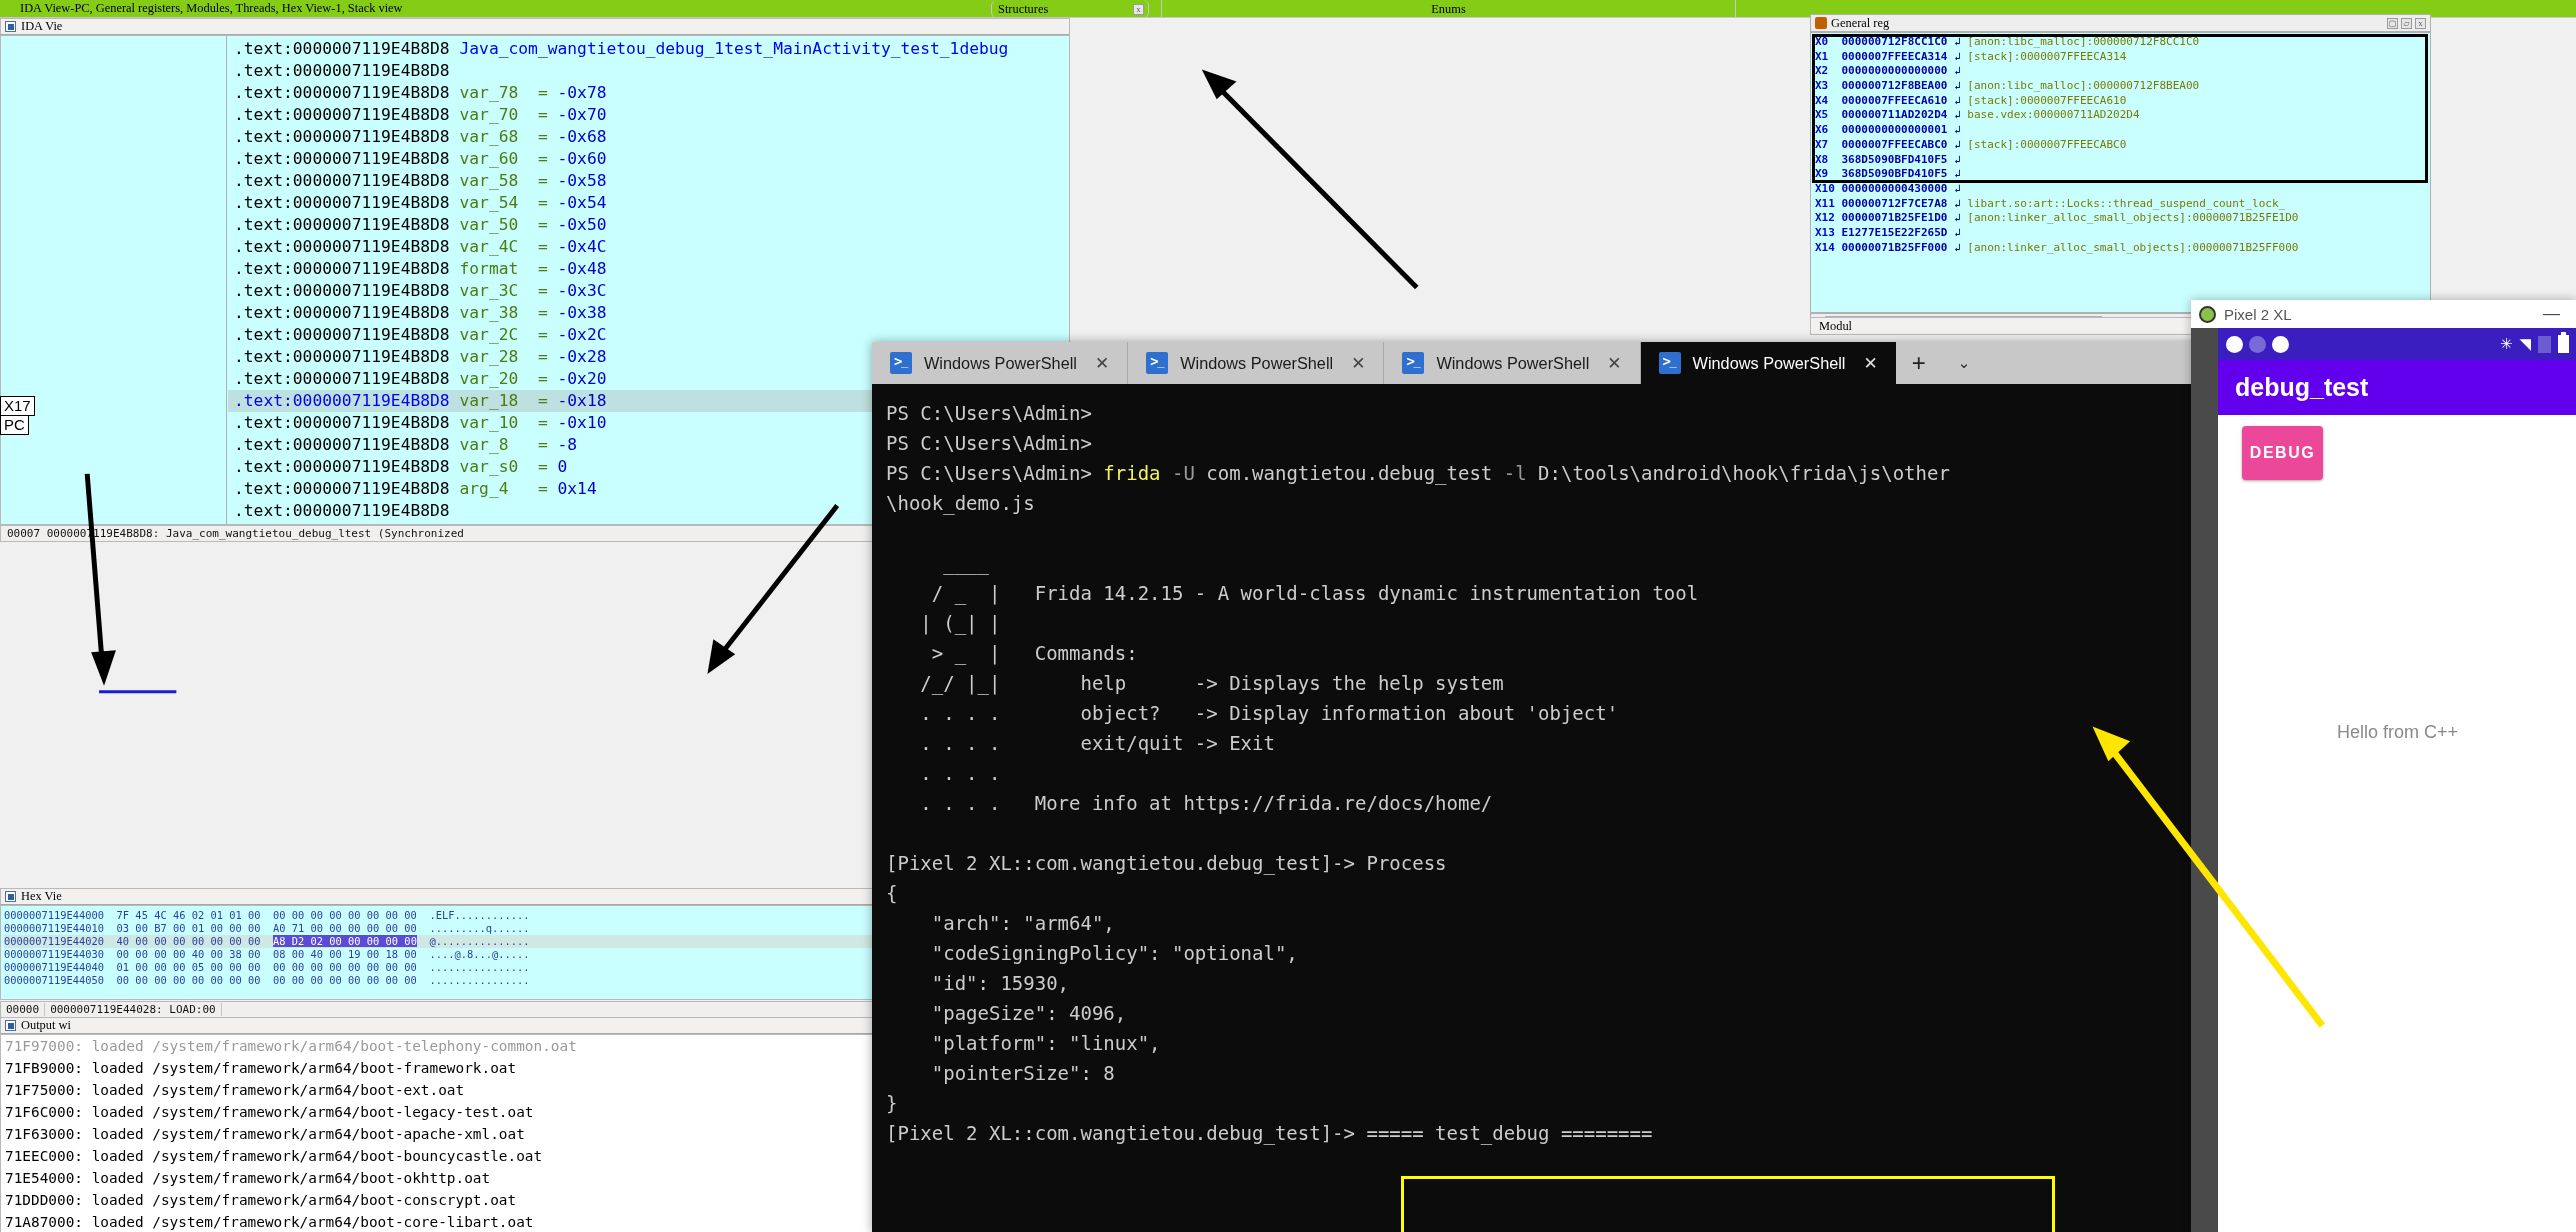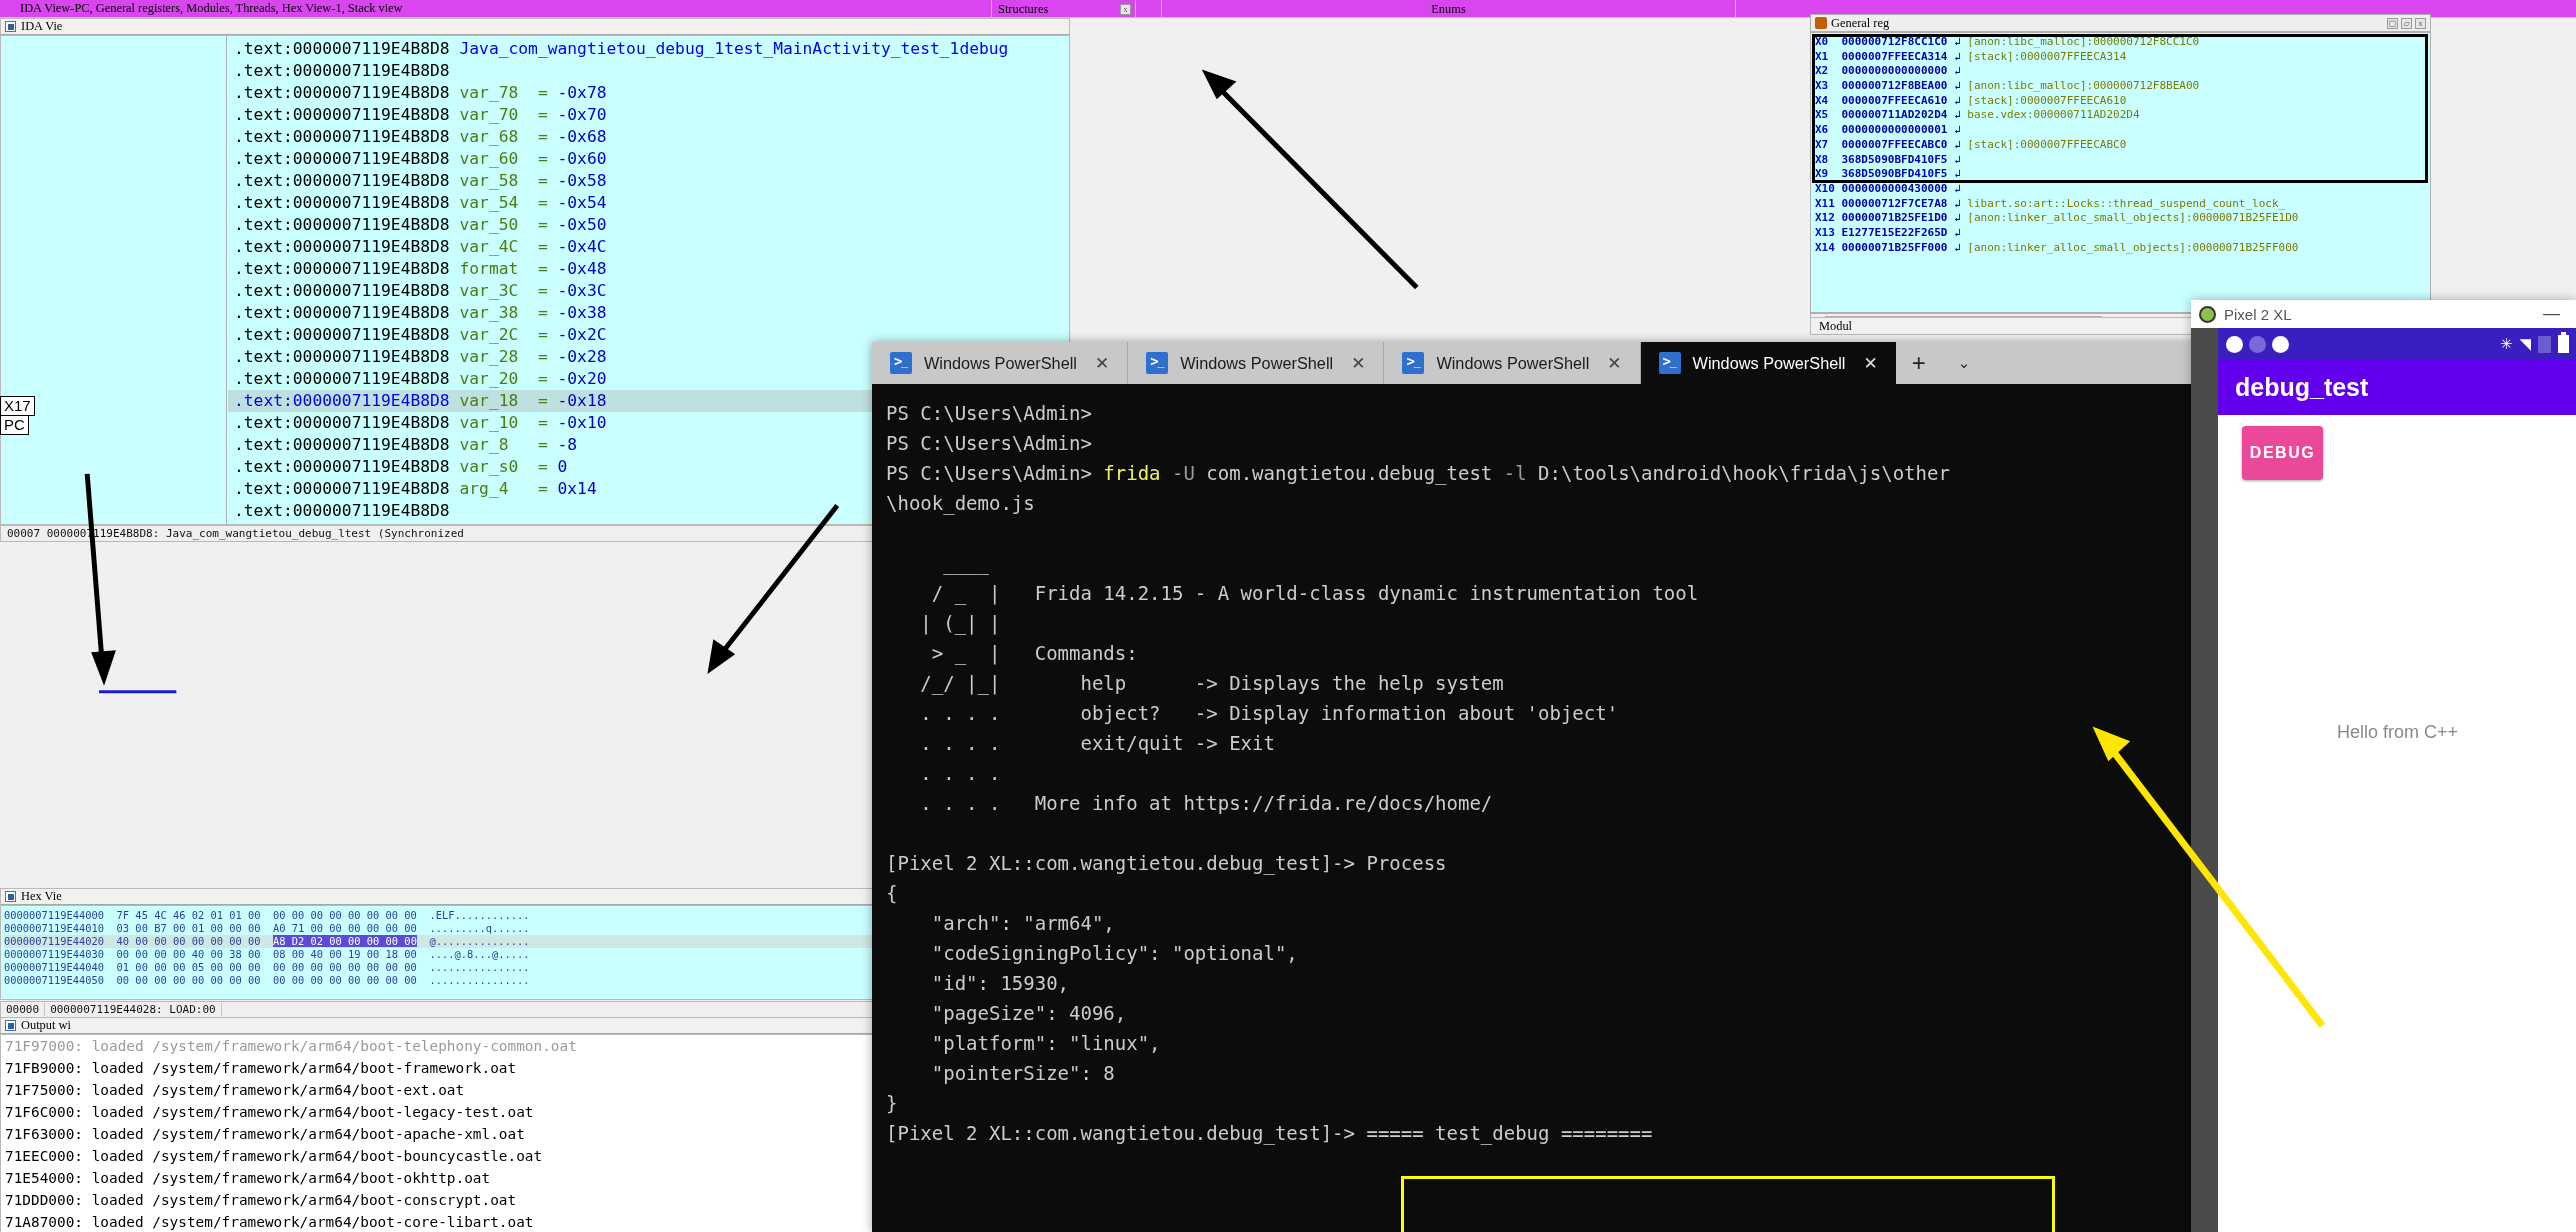--- a/index.html
+++ b/index.html
@@ -8,21 +8,21 @@
     width: 2576px; height: 1233px;
     overflow: hidden;
     background: #ffffff;
     font-family: "Liberation Sans", sans-serif;
   }
   #root { position: relative; width: 2576px; height: 1233px; background:#f0f0f0; }
 
   
   .ida-topstrip {
     position:absolute; left:0; top:0; width:2576px; height:18px;
-    background:#d946ef; border-bottom:1px solid #c8c8c8;
+    background:#84cc16; border-bottom:1px solid #c8c8c8;
     font-family:"Liberation Serif", serif; font-size:12.4px; color:#000;
     display:flex; align-items:center;
   }
   .ida-topstrip .tab-title { padding-left:20px; white-space:nowrap; }
   .ida-topstrip .seg {
     position:absolute; top:0; height:18px; display:flex; align-items:center;
     justify-content:center; border-left:1px solid #c8c8c8; border-right:1px solid #c8c8c8;
   }
   .tiny-btn { width:11px; height:11px; border:1px solid #9a9a9a; background:#e6e6e6;
     display:inline-block; font-size:8px; line-height:9px; text-align:center; color:#555; }
@@ -271,21 +271,21 @@
     padding:0 3px; line-height:18px;
   }
 </style>
 </head>
 <body>
 
 <div id="root">
 
   <div class="ida-topstrip">
     <span class="tab-title">IDA View-PC, General registers, Modules, Threads, Hex View-1, Stack view</span>
-    <div class="seg" style="left:991px;width:145px;padding-left:6px;justify-content:flex-start;">
+    <div class="seg" style="left:991px;width:158px;padding-left:6px;justify-content:flex-start;border-radius:6px;">
       <span>Structures</span>
       <span class="tiny-btn" style="position:absolute;right:4px;">x</span>
     </div>
     <div class="seg" style="left:1161px;width:575px;">
       <span class="micro-ico" style="position:absolute;left:4px;top:3px;"></span>
       <span>Enums</span>
     </div>
   </div>
 
   <div class="panel-hdr" style="left:0;top:18px;width:1070px;">

